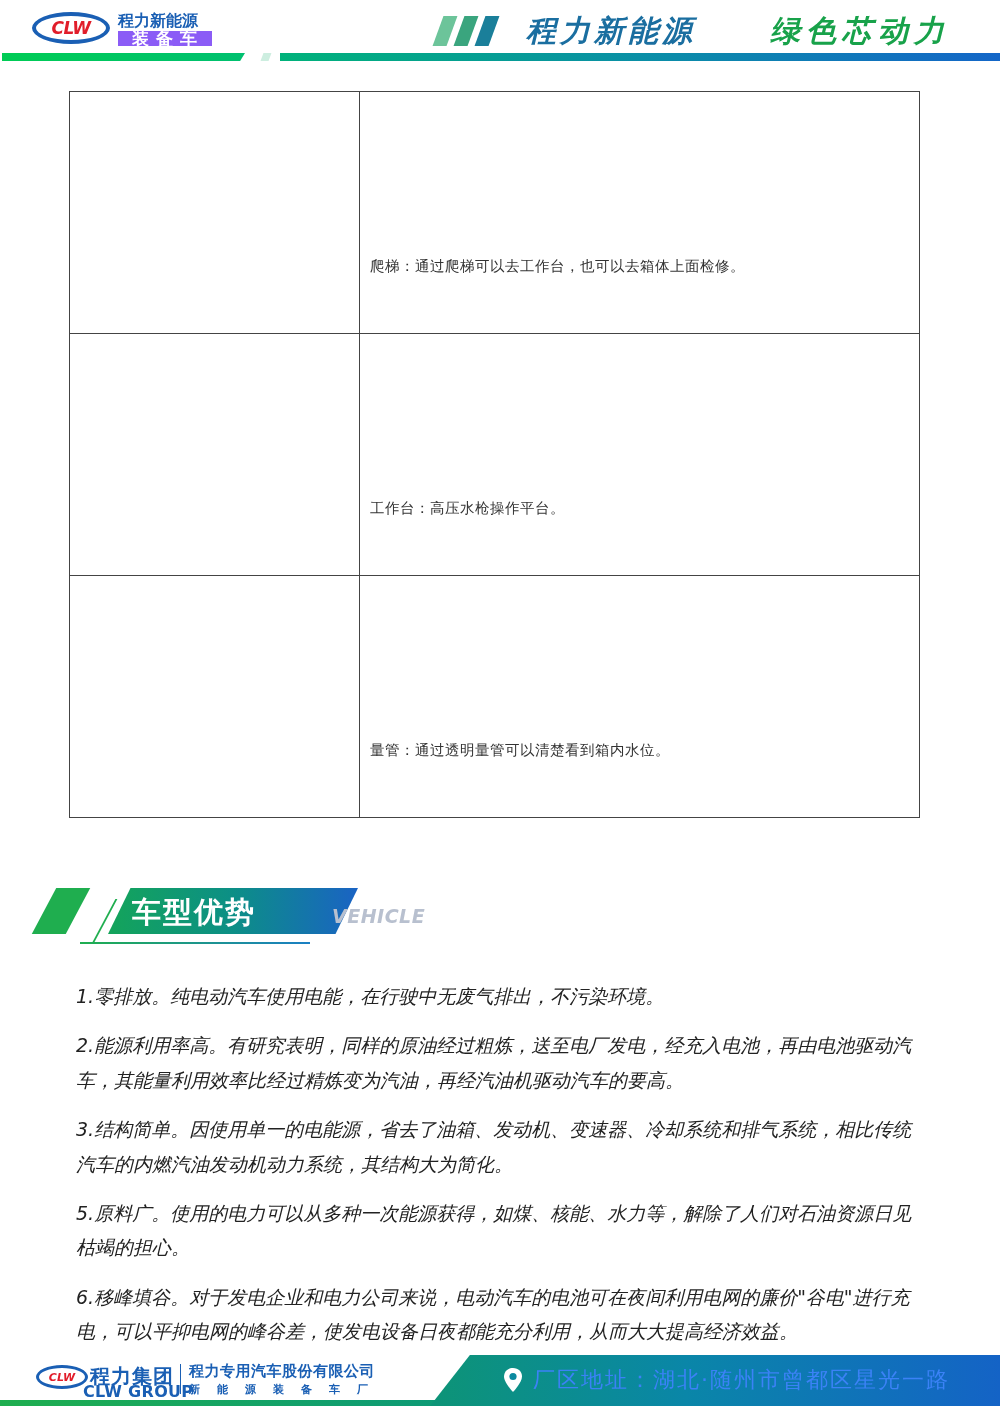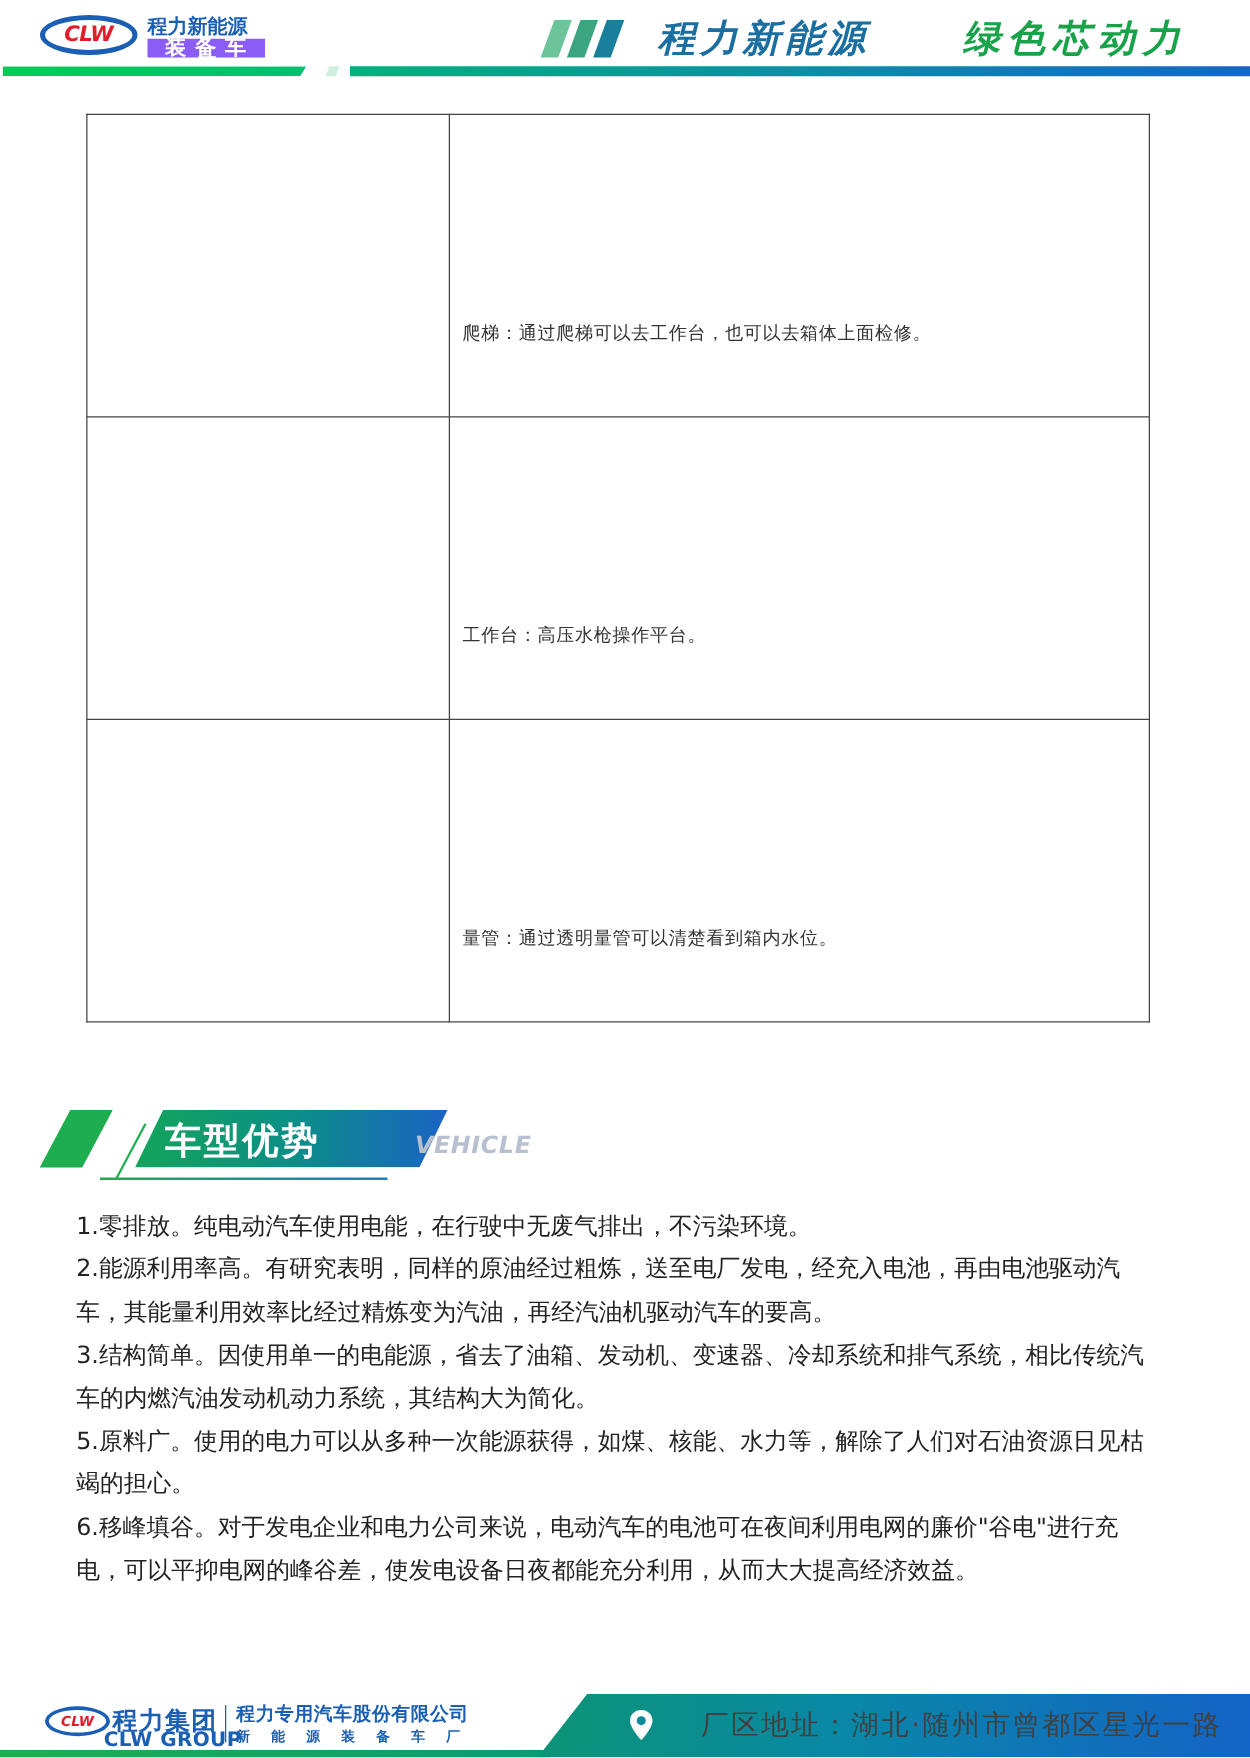--- a/index.html
+++ b/index.html
@@ -52,21 +52,21 @@
     background: linear-gradient(90deg, #14a45a, #0c8f86 50%, #1a63c4);
     clip-path: polygon(9% 0, 100% 0, 91% 100%, 0 100%);
   }
   .sec-title { position: absolute; left: 92px; top: 8px; color: #fff; font-size: 29px; font-weight: bold; letter-spacing: 2px; }
   .sec-line-v { position: absolute; left: 52px; top: 14px; width: 2px; height: 44px; background: #1fae4f; transform: skewX(-28deg); transform-origin: bottom; }
   .sec-line-h { position: absolute; left: 40px; top: 57px; width: 230px; height: 2px; background: linear-gradient(90deg, #1fae4f, #1a7fc4); }
   .sec-en { position: absolute; left: 292px; top: 20px; font-size: 19px; font-weight: bold; font-style: italic; color: #b8c0cf; letter-spacing: 0.5px; }
 
   
   .adv { position: absolute; left: 61px; top: 964px; width: 870px; font-family: "DejaVu Sans", sans-serif; font-size: 19px; line-height: 34.4px; color: #222; }
-  .adv p { margin: 0; }
+  .adv p { margin: 15px; font-style: italic; }
 
   
   .footer { position: absolute; left: 0; top: 1340px; width: 1000px; height: 66px; }
   .f-oval {
     position: absolute; left: 36px; top: 25px; width: 52px; height: 24px;
     border: 3px solid #1a5fb4; border-radius: 50%; background: #fff;
     display: flex; align-items: center; justify-content: center;
   }
   .f-oval span { color: #e11d2a; font-weight: bold; font-size: 11px; font-style: italic; }
   .f-group-cn { position: absolute; left: 90px; top: 23px; font-size: 20px; font-weight: bold; color: #1a5fb4; letter-spacing: 1px; }
@@ -74,21 +74,21 @@
   .f-divider { position: absolute; left: 180px; top: 24px; width: 1px; height: 30px; background: #1a5fb4; }
   .f-company { position: absolute; left: 189px; top: 22px; font-size: 15px; font-weight: bold; color: #1a5fb4; letter-spacing: 0.5px; text-align: right; }
   .f-plant { position: absolute; left: 189px; top: 42px; font-size: 11px; font-weight: bold; color: #1a5fb4; letter-spacing: 17px; }
   .f-greenline { position: absolute; left: 0; top: 60px; width: 440px; height: 6px; background: linear-gradient(90deg, #1fae4f, #0c9a76); }
   .f-panel {
     position: absolute; left: 430px; top: 15px; width: 570px; height: 51px;
     background: linear-gradient(90deg, #0d9476, #0a86a8 45%, #1463c6);
     clip-path: polygon(7% 0, 100% 0, 100% 100%, 0 100%);
   }
   .f-pin { position: absolute; left: 503px; top: 27px; width: 20px; height: 26px; }
-  .f-addr { position: absolute; left: 533px; top: 25px; font-size: 22px; color: #404040; letter-spacing: 2px; margin-left: 28px; }
+  .f-addr { position: absolute; left: 533px; top: 25px; font-size: 22px; color: #3b82f6; letter-spacing: 2px; }
 </style>
 </head>
 <body>
 
 <div class="header">
   <div class="logo-oval">
     <span>CLW</span>
   </div>
   <div class="logo-title">程力新能源</div>
   <div class="logo-sub">装备车厂</div>

